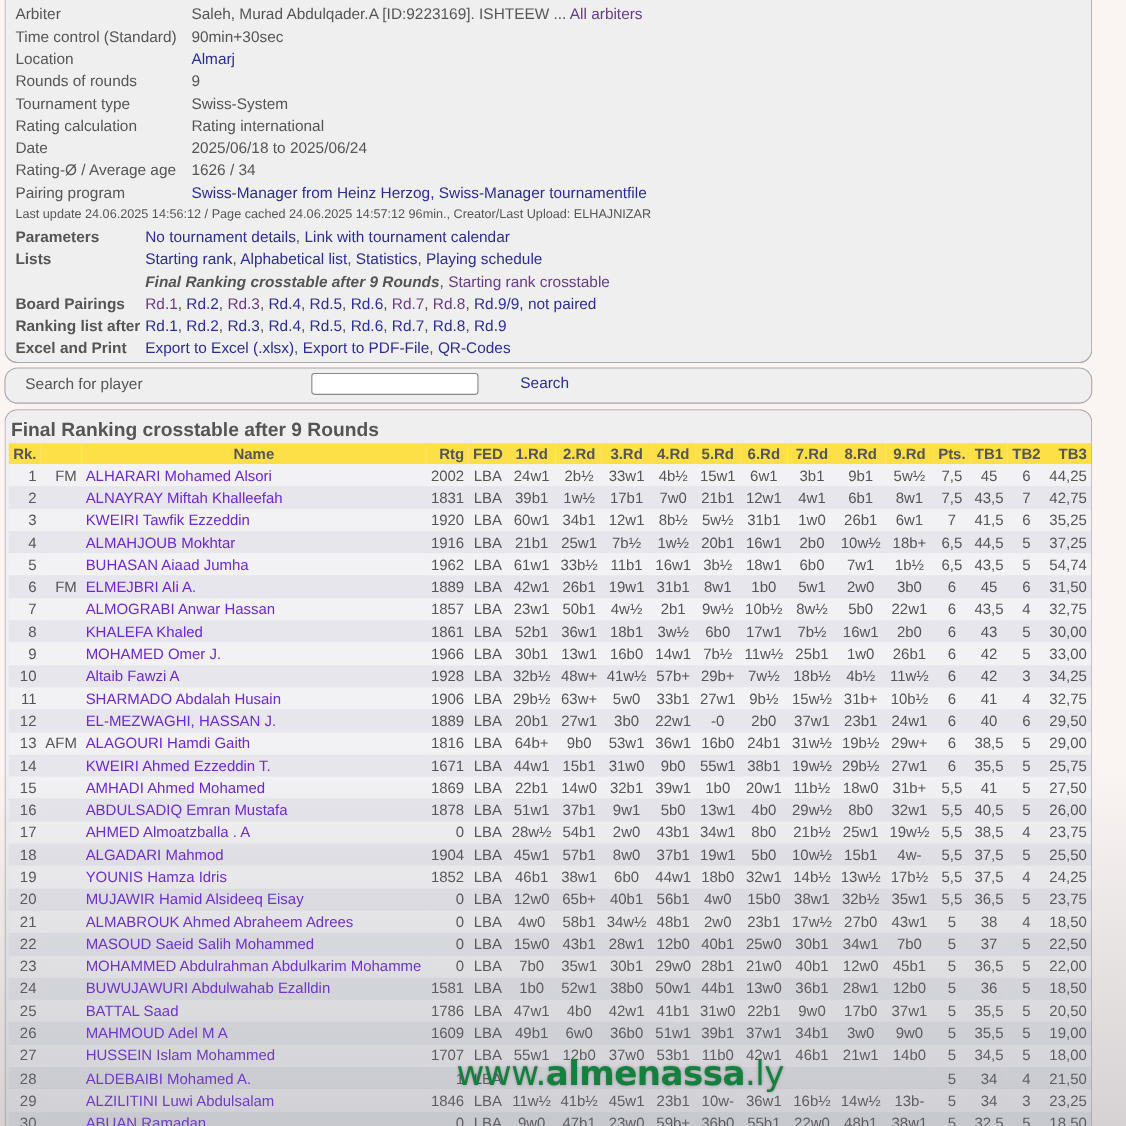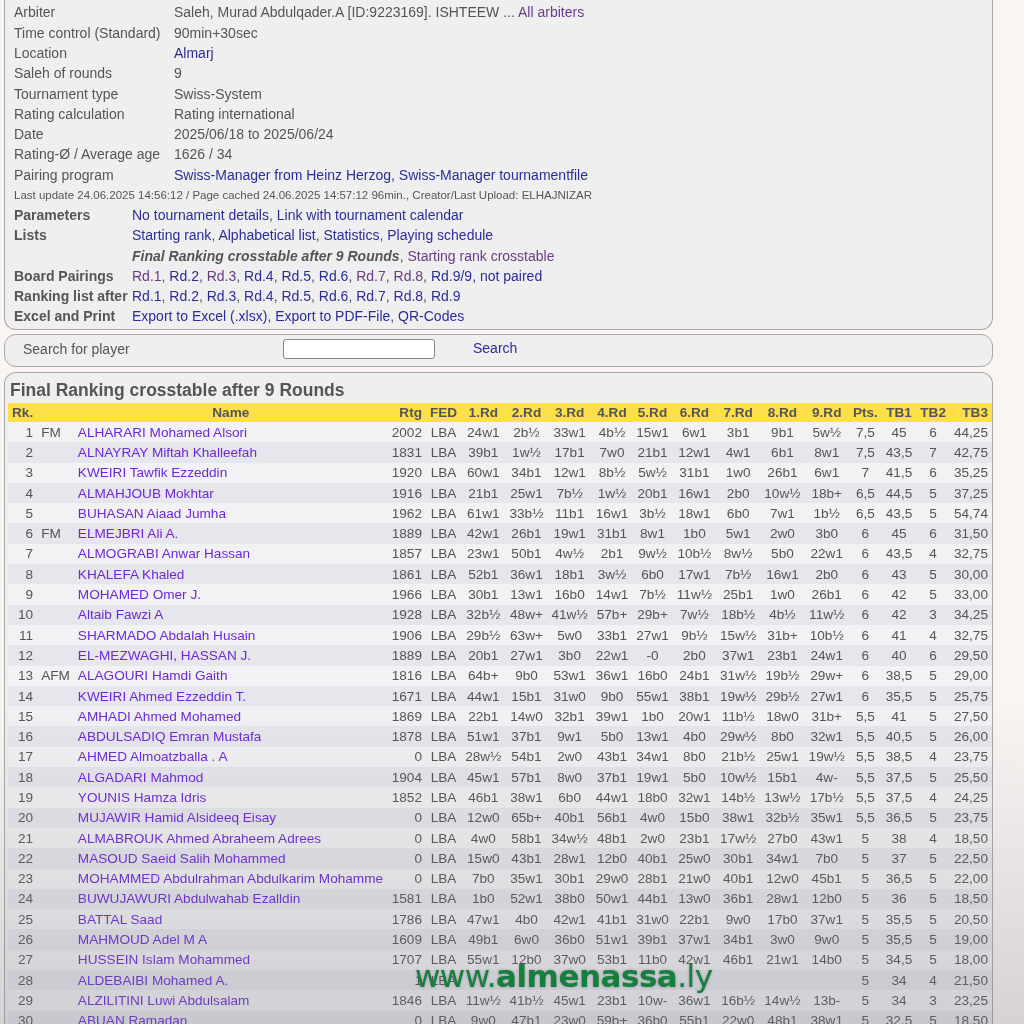--- a/index.html
+++ b/index.html
@@ -28,21 +28,21 @@
   #search-input { position:absolute; left:278px; top:4px; width:152px; height:20px; border:1px solid #888; border-radius:3px; background:#fff; box-sizing:border-box; }
   #search-btn { position:absolute; left:468px; top:5px; font-size:14px; color:#2c2c9a; }
   #table-panel { top:372px; height:680px; border-bottom:none; border-bottom-right-radius:0; border-bottom-left-radius:0; }
   #table-title { position:absolute; left:5px; top:7px; font-size:17.5px; font-weight:bold; color:#555; }
   table { position:absolute; left:3px; top:30px; border-collapse:collapse; font-size:13.6px; }
   th { background:#fde047; color:#555; font-weight:bold; height:19px; padding:0 4px; white-space:nowrap; }
   td { height:20.3px; padding:0 4px; white-space:nowrap; color:#555; }
   tr.odd td { background:#f2f2f4; }
   tr.even td { background:#e6e6ec; }
   td.rk { text-align:right; width:16px; padding-left:6px; }
-  td.ttl { width:28px; text-align:left; }
+  td.ttl { width:28px; text-align:right; }
   td.nm { width:330px; text-align:left; color:#6d28d9; }
   td.num, th.num { text-align:right; }
   td.c, th.c { text-align:center; }
   #watermark {
     position:absolute; left:415px; top:958px; font-size:31px; color:#15803d;
     font-family:"DejaVu Sans", sans-serif; letter-spacing:-0.5px;
     text-shadow:0 0 3px rgba(0,0,0,0.3);
   }
   #watermark b { font-weight:bold; }
   #fade { position:absolute; left:0; top:700px; width:1024px; height:324px;
@@ -56,21 +56,21 @@
     <span class="lbl">Arbiter</span><span class="val">Saleh, Murad Abdulqader.A [ID:9223169]. ISHTEEW ...</span>
     <a class="lnk visited">All arbiters</a>
   </div>
   <div class="info-row" style="top:37px">
     <span class="lbl">Time control (Standard)</span><span class="val">90min+30sec</span>
   </div>
   <div class="info-row" style="top:57px">
     <span class="lbl">Location</span><a class="lnk">Almarj</a>
   </div>
   <div class="info-row" style="top:77px">
-    <span class="lbl">Saleh of rounds</span><span class="val">9</span>
+    <span class="lbl">Rounds of rounds</span><span class="val">9</span>
   </div>
   <div class="info-row" style="top:98px">
     <span class="lbl">Tournament type</span><span class="val">Swiss-System</span>
   </div>
   <div class="info-row" style="top:118px">
     <span class="lbl">Rating calculation</span><span class="val">Rating international</span>
   </div>
   <div class="info-row" style="top:138px">
     <span class="lbl">Date</span><span class="val">2025/06/18 to 2025/06/24</span>
   </div>

